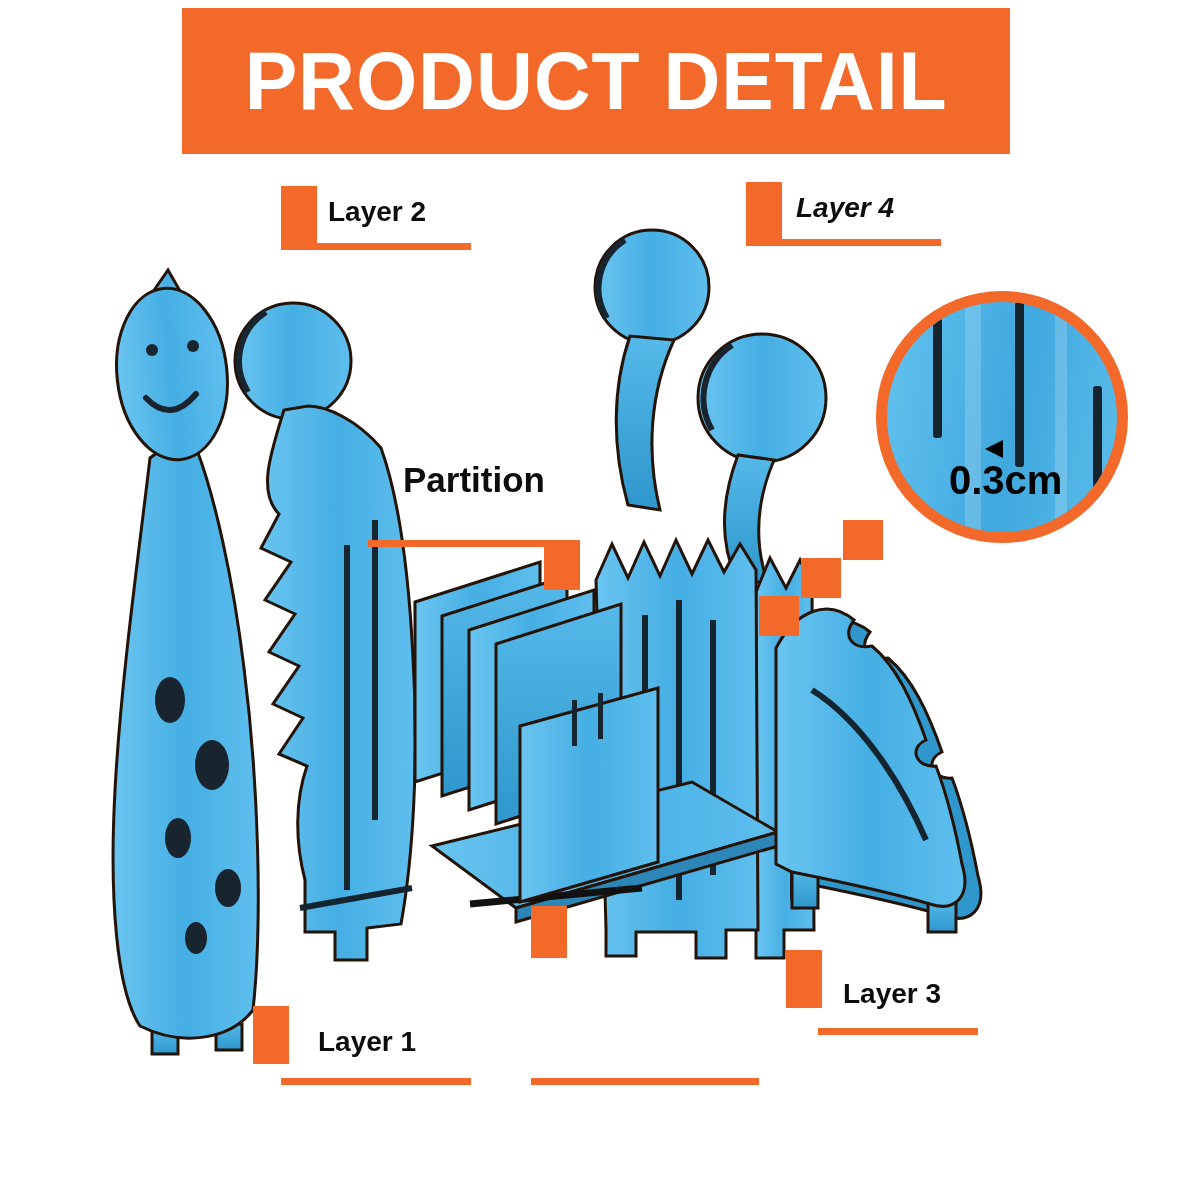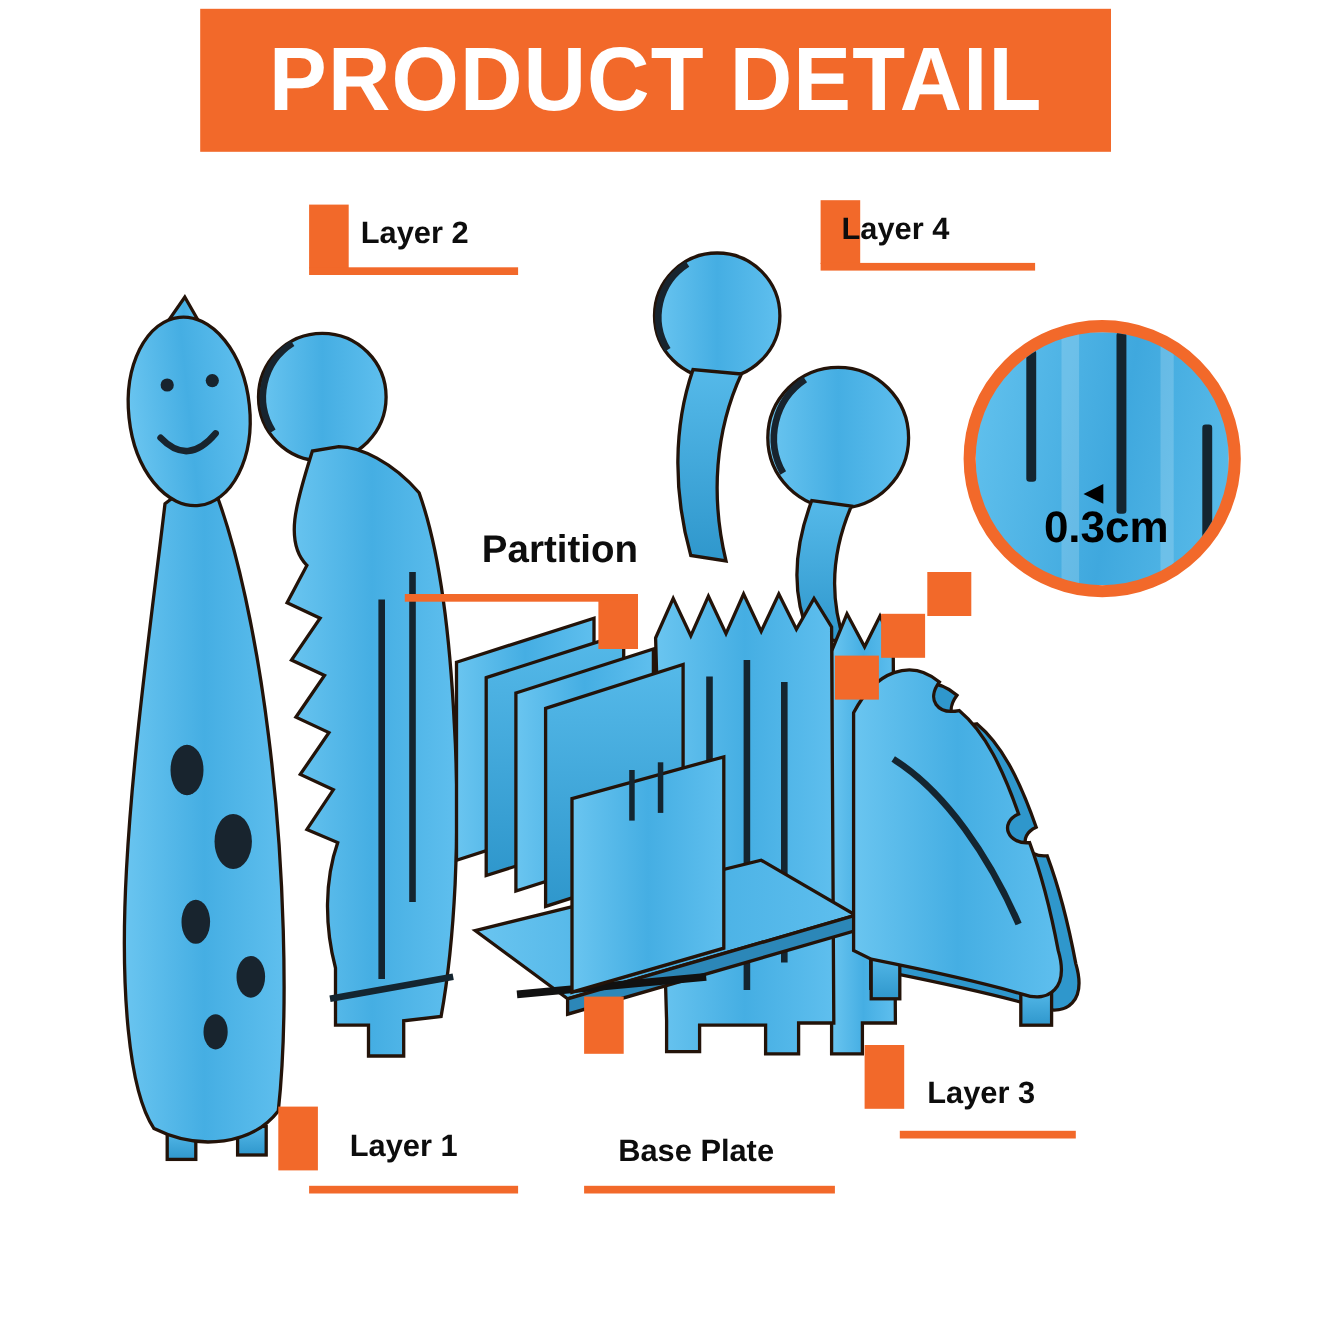--- a/index.html
+++ b/index.html
@@ -1,25 +1,25 @@
 <!DOCTYPE html>
 <html><head>
 <meta charset="utf-8">
 <style>
   html,body{margin:0;padding:0;background:#fff;}
   .page{position:relative;width:1200px;height:1200px;background:#ffffff;overflow:hidden;
         font-family:"Liberation Sans",sans-serif;color:#0d0d0d;}
-  .banner{position:absolute;left:182px;top:8px;width:828px;height:130px;background:#F2692A;
+  .banner{position:absolute;left:182px;top:8px;width:828px;height:146px;background:#F2692A;
           display:flex;align-items:center;justify-content:center;}
   .banner-title{font-size:82px;font-weight:800;color:#ffffff;letter-spacing:1px;transform:scaleX(.96);white-space:nowrap;}
   .art{position:absolute;left:0;top:0;}
   .marker{position:absolute;background:#F2692A;}
   .cline{position:absolute;background:#F2692A;height:7px;}
   .clabel{position:absolute;font-size:28px;font-weight:700;white-space:nowrap;}
-  .clabel-center{position:absolute;font-size:35px;font-weight:700;text-align:right;line-height:39px;margin-top:20px;}
+  .clabel-center{position:absolute;font-size:35px;font-weight:700;text-align:center;line-height:39px;}
   .step{position:absolute;width:40px;height:40px;background:#F2692A;}
   .magnifier{position:absolute;left:876px;top:291px;width:252px;height:252px;box-sizing:border-box;
              border:11px solid #F2692A;border-radius:50%;overflow:hidden;
              background:linear-gradient(100deg,#63c2ee 0%,#3fa8de 55%,#5cbdea 100%);}
   .grain{position:absolute;top:0;height:100%;background:rgba(255,255,255,.18);}
   .slot{position:absolute;width:9px;background:#142530;border-radius:3px;}
   .thick-arrow{position:absolute;left:98px;top:138px;width:0;height:0;
                border-top:9px solid transparent;border-bottom:9px solid transparent;border-right:18px solid #000;}
   .thick-text{position:absolute;left:62px;top:156px;font-size:40px;font-weight:700;color:#000;}
 </style>
@@ -141,33 +141,32 @@
   <div class="banner">
     <div class="banner-title">PRODUCT DETAIL</div>
   </div>
 
   <div class="marker" style="left:281px;top:186px;width:36px;height:58px;"></div>
   <div class="cline" style="left:281px;top:243px;width:190px;"></div>
   <div class="clabel" style="left:328px;top:196px;">Layer 2</div>
 
   <div class="marker" style="left:746px;top:182px;width:36px;height:58px;"></div>
   <div class="cline" style="left:746px;top:239px;width:195px;"></div>
-  <div class="clabel" style="left:765px;top:192px;">Layer 4</div>
+  <div class="clabel" style="left:796px;top:192px;font-style:italic;">Layer 4</div>
 
   <div class="clabel-center" style="left:368px;top:460px;width:212px;">
     <div>Partition</div>
   </div>
   <div class="cline" style="left:368px;top:540px;width:212px;"></div>
   <div class="marker" style="left:544px;top:546px;width:36px;height:44px;"></div>
 
   <div class="marker" style="left:253px;top:1006px;width:36px;height:58px;"></div>
   <div class="cline" style="left:281px;top:1078px;width:190px;"></div>
   <div class="clabel" style="left:318px;top:1026px;">Layer 1</div>
 
   <div class="marker" style="left:531px;top:906px;width:36px;height:52px;"></div>
   <div class="cline" style="left:531px;top:1078px;width:228px;"></div>
-  <div class="clabel" style="left:562px;top:1030px;">Base Plate</div>
 
   <div class="marker" style="left:786px;top:950px;width:36px;height:58px;"></div>
   <div class="cline" style="left:818px;top:1028px;width:160px;"></div>
   <div class="clabel" style="left:843px;top:978px;">Layer 3</div>
 
 </div>
 
 </body></html>

